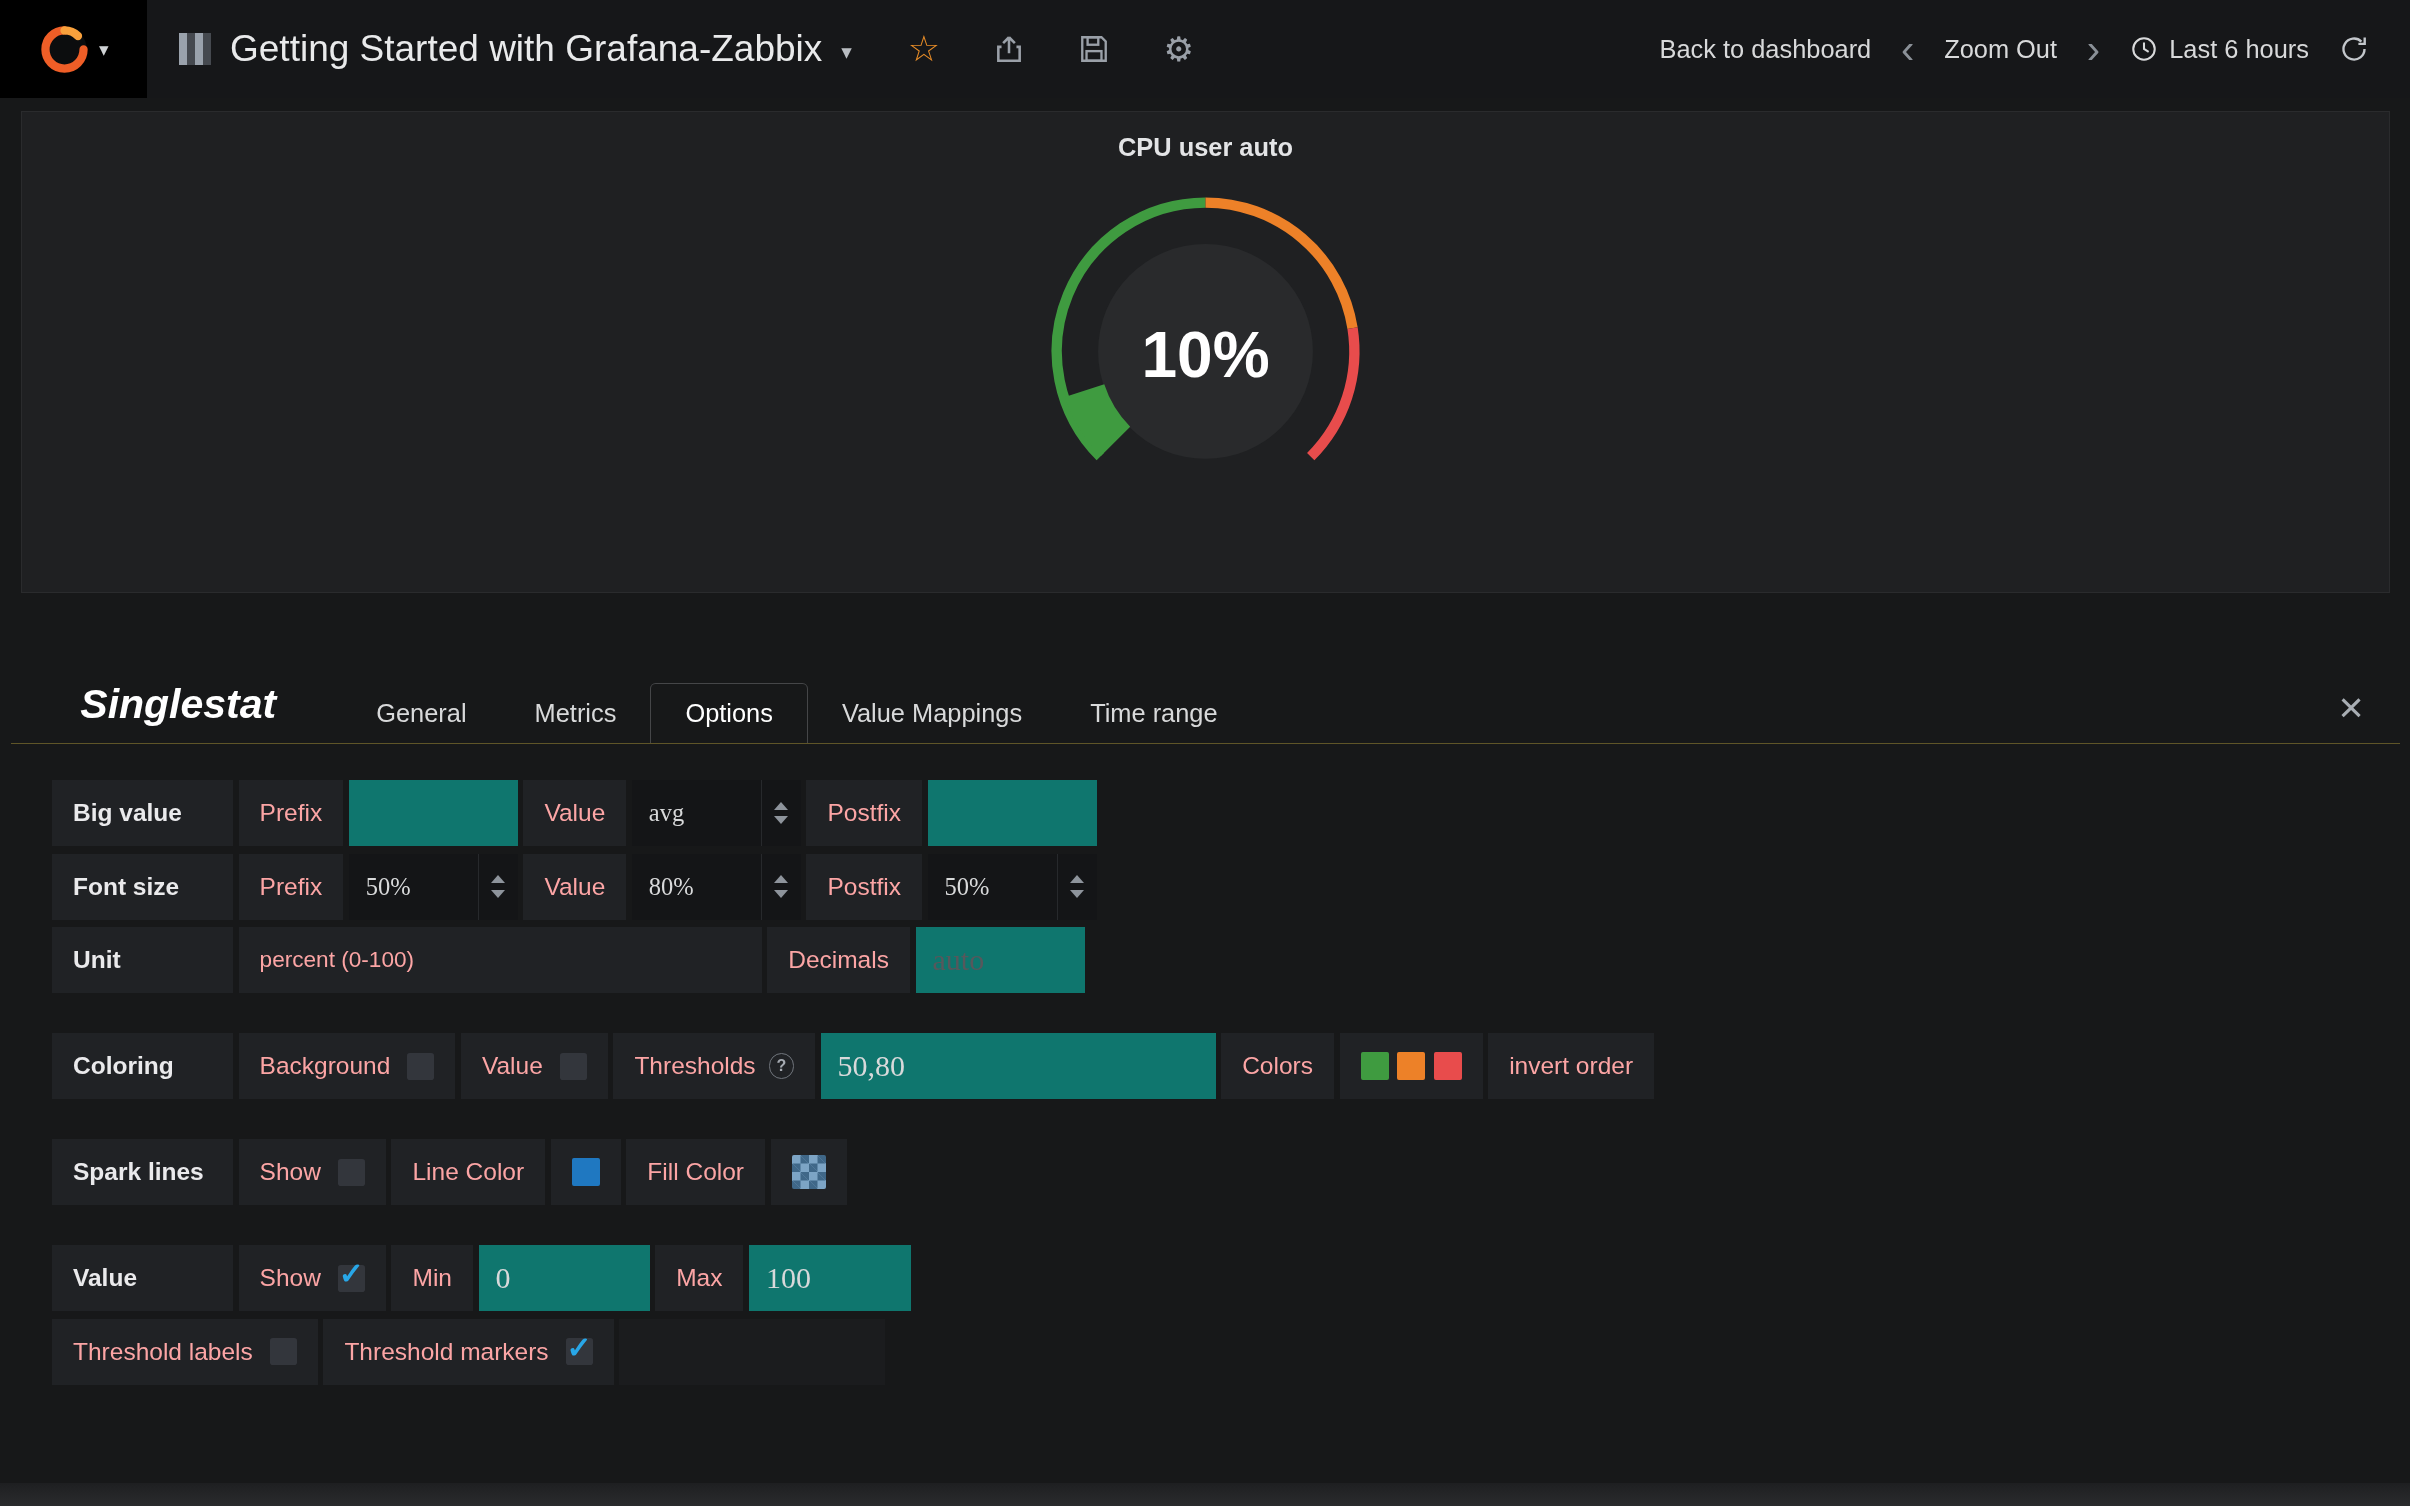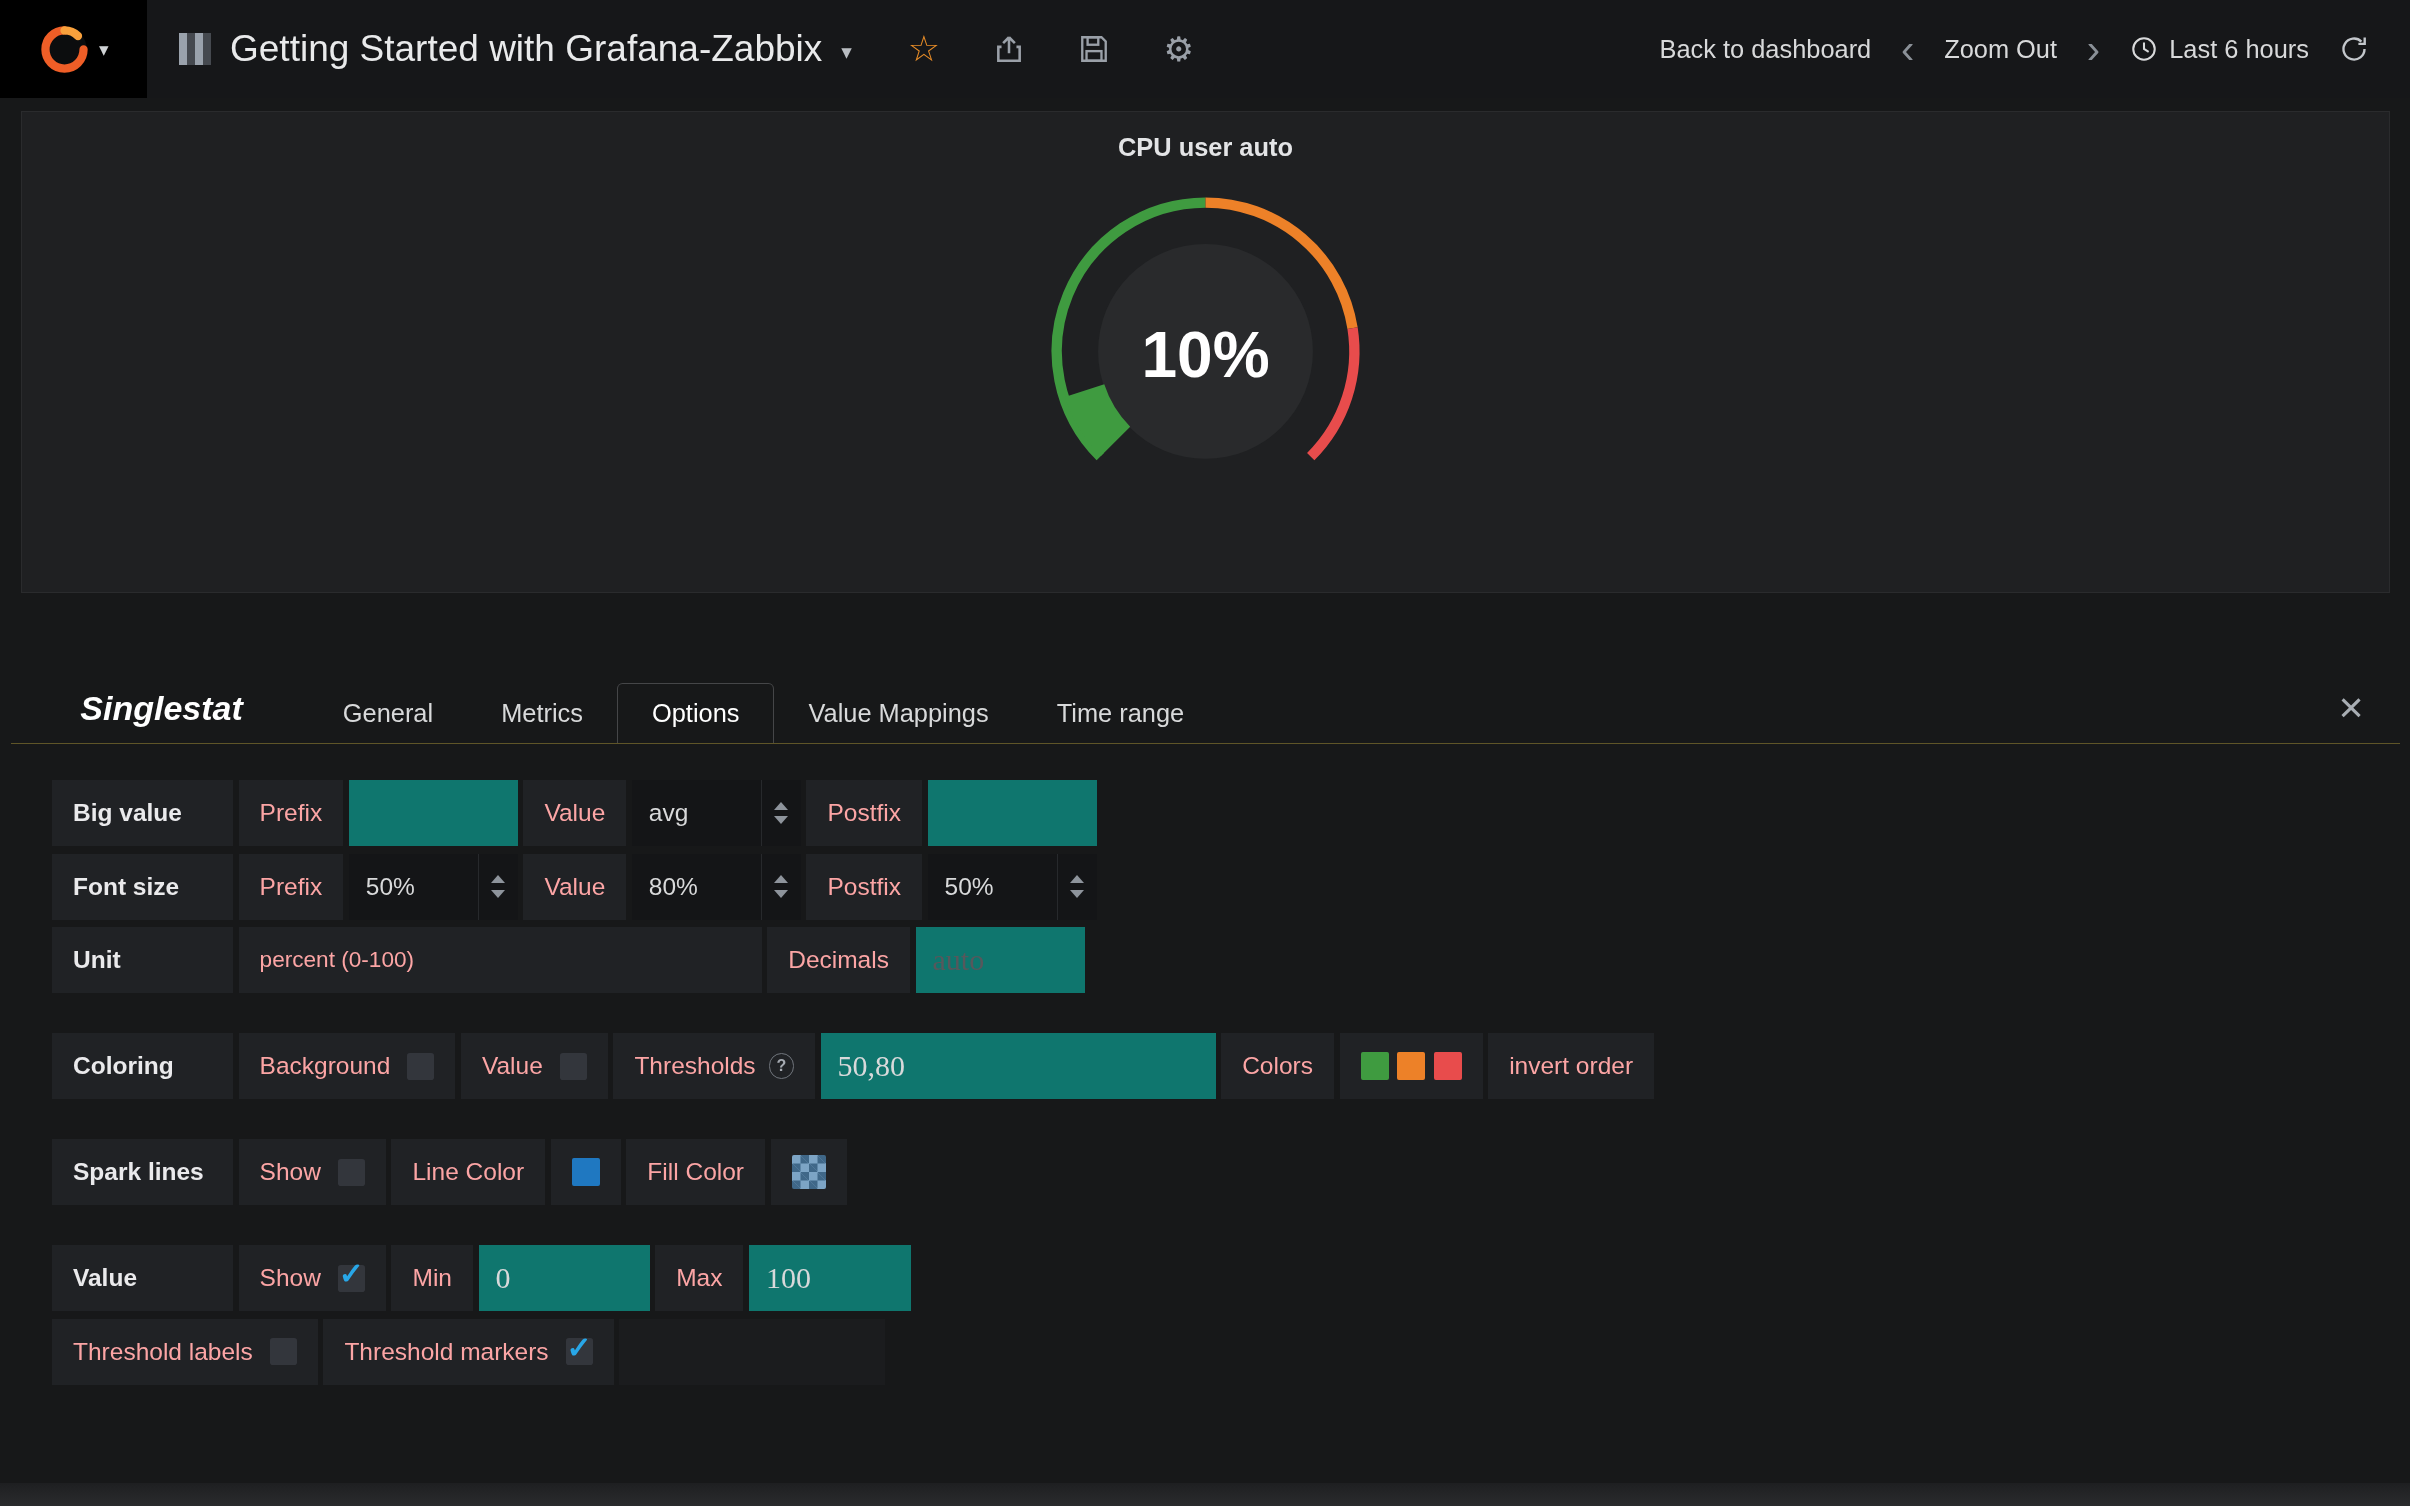--- a/index.html
+++ b/index.html
@@ -32,40 +32,40 @@
   .time-wrap { display:flex; align-items:center; gap:11.3px; cursor:pointer; }
   svg.icon { display:block; }
 
   
   .panel { margin:13px 21px 0; height:482px; background:#1f2022; border:0.9px solid #2a2b2d; position:relative; }
   .panel-title { text-align:center; padding-top:21px; font-size:25.4px; font-weight:bold; color:#e3e4e6; cursor:pointer; }
   .gauge-wrap { width:471px; margin:15px auto 0; }
 
   
   .editor-head { margin:62px 11.3px 0; border-bottom:1.9px solid #5f5528; display:flex; align-items:flex-end; position:relative; height:89px; }
-  .editor-title { font-size:34px; font-weight:bold; font-style:italic; color:#fff; margin:5px 66px 15px 69px; }
+  .editor-title { font-size:41px; font-weight:bold; font-style:italic; color:#fff; margin:5px 66px 15px 69px; }
   .tabs { display:flex; align-items:flex-end; }
   .tab { font-size:25.4px; color:#d8d9da; padding:0 34px; height:60px; display:flex; align-items:center; cursor:pointer; }
   .tab.active { color:#fff; background:#171819; border:0.9px solid #454648; border-bottom:none; border-radius:5.6px 5.6px 0 0; }
   .close-x { position:absolute; right:36px; bottom:21px; font-size:43px; color:#a8adb3; cursor:pointer; line-height:0.7; }
 
   
   .form-area { margin-top:36px; }
   .gf-group { margin-bottom:40px; }
   .g-row { display:flex; gap:5.6px; margin:0 0 7.5px 52px; height:66px; }
   .c { background:#202225; display:flex; align-items:center; padding:0 21px; font-size:24.5px; color:#fca5a5; }
   .c.key { width:181px; font-weight:bold; color:#eaeaec; }
   .c.link { cursor:pointer; }
   .c.cb-cell { gap:17px; cursor:pointer; }
   .c.empty { background:#1b1c1e; width:266px; }
   .inp { background:#0f766e; border:0; outline:0; color:#d8d9da; font-size:30px; padding:0 17px; height:66px; font-family:Liberation Serif, serif; }
   .inp::placeholder { color:#56585c; }
   .w180 { width:169px; } .w420 { width:395px; } .w182 { width:171px; } .w172 { width:162px; }
   .sel { background:#141517; display:flex; align-items:stretch; width:169px; cursor:pointer; }
-  .sel .sv { flex:1; display:flex; align-items:center; padding:0 17px; font-size:24.5px; color:#d8d9da; }
+  .sel .sv { flex:1; display:flex; align-items:center; padding:0 17px; font-size:24.5px; color:#d8d9da;font-family:Liberation Serif, serif; }
   .spin { width:40px; border-left:0.9px solid #27292c; display:flex; flex-direction:column; gap:6.6px; align-items:center; justify-content:center; }
   .tri-up { width:0; height:0; border-left:7.5px solid transparent; border-right:7.5px solid transparent; border-bottom:8.5px solid #8e949c; }
   .tri-down { width:0; height:0; border-left:7.5px solid transparent; border-right:7.5px solid transparent; border-top:8.5px solid #8e949c; }
   .cb { width:27px; height:27px; background:#33363c; border-radius:2.8px; display:flex; align-items:center; justify-content:center; flex:none; }
   .cb.checked::after { content:"\2713"; color:#28a7e8; font-size:30px; font-weight:bold; line-height:1; margin-top:-7.5px; }
   .help { width:25.4px; height:25.4px; border:1.9px solid #70757c; border-radius:50%; display:flex; align-items:center; justify-content:center; margin-left:13px; flex:none; }
   .help::after { content:"?"; font-size:16px; font-weight:bold; color:#a6abb2; }
   .unit-val { width:523px; font-size:22.6px; }
   .swatches { gap:8.5px; }
   .swatch { width:28px; height:28px; border-radius:1.9px; cursor:pointer; flex:none; }

